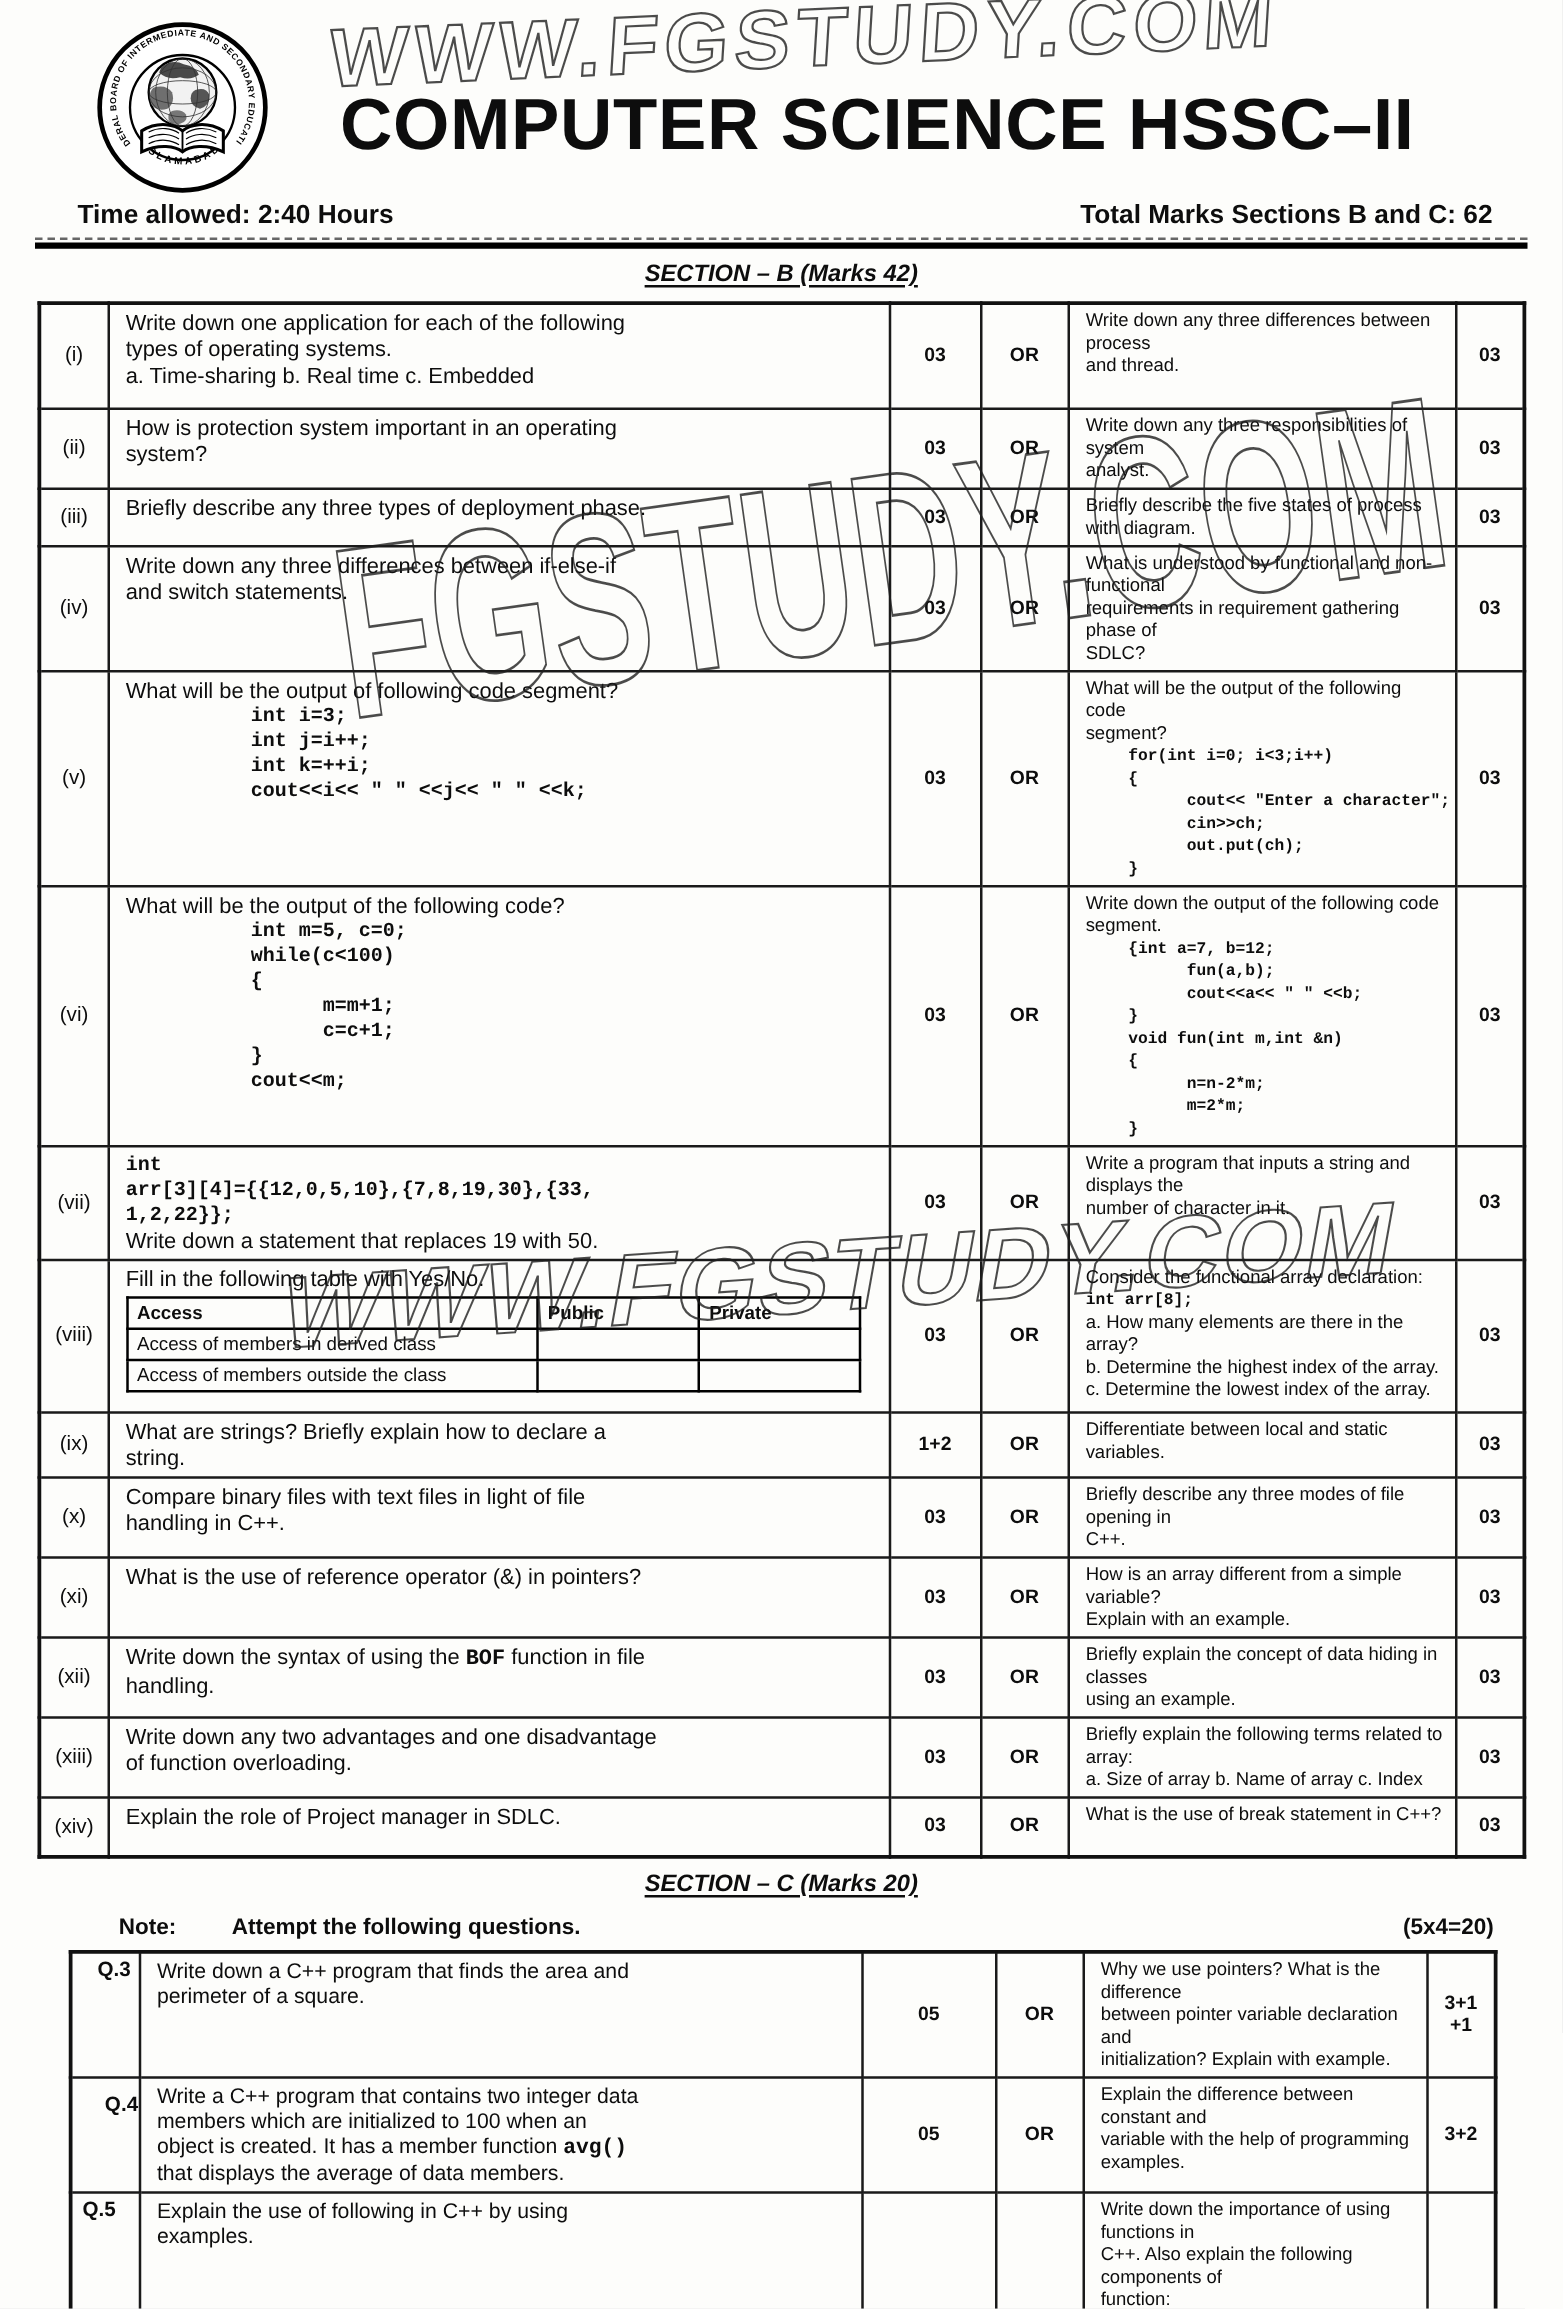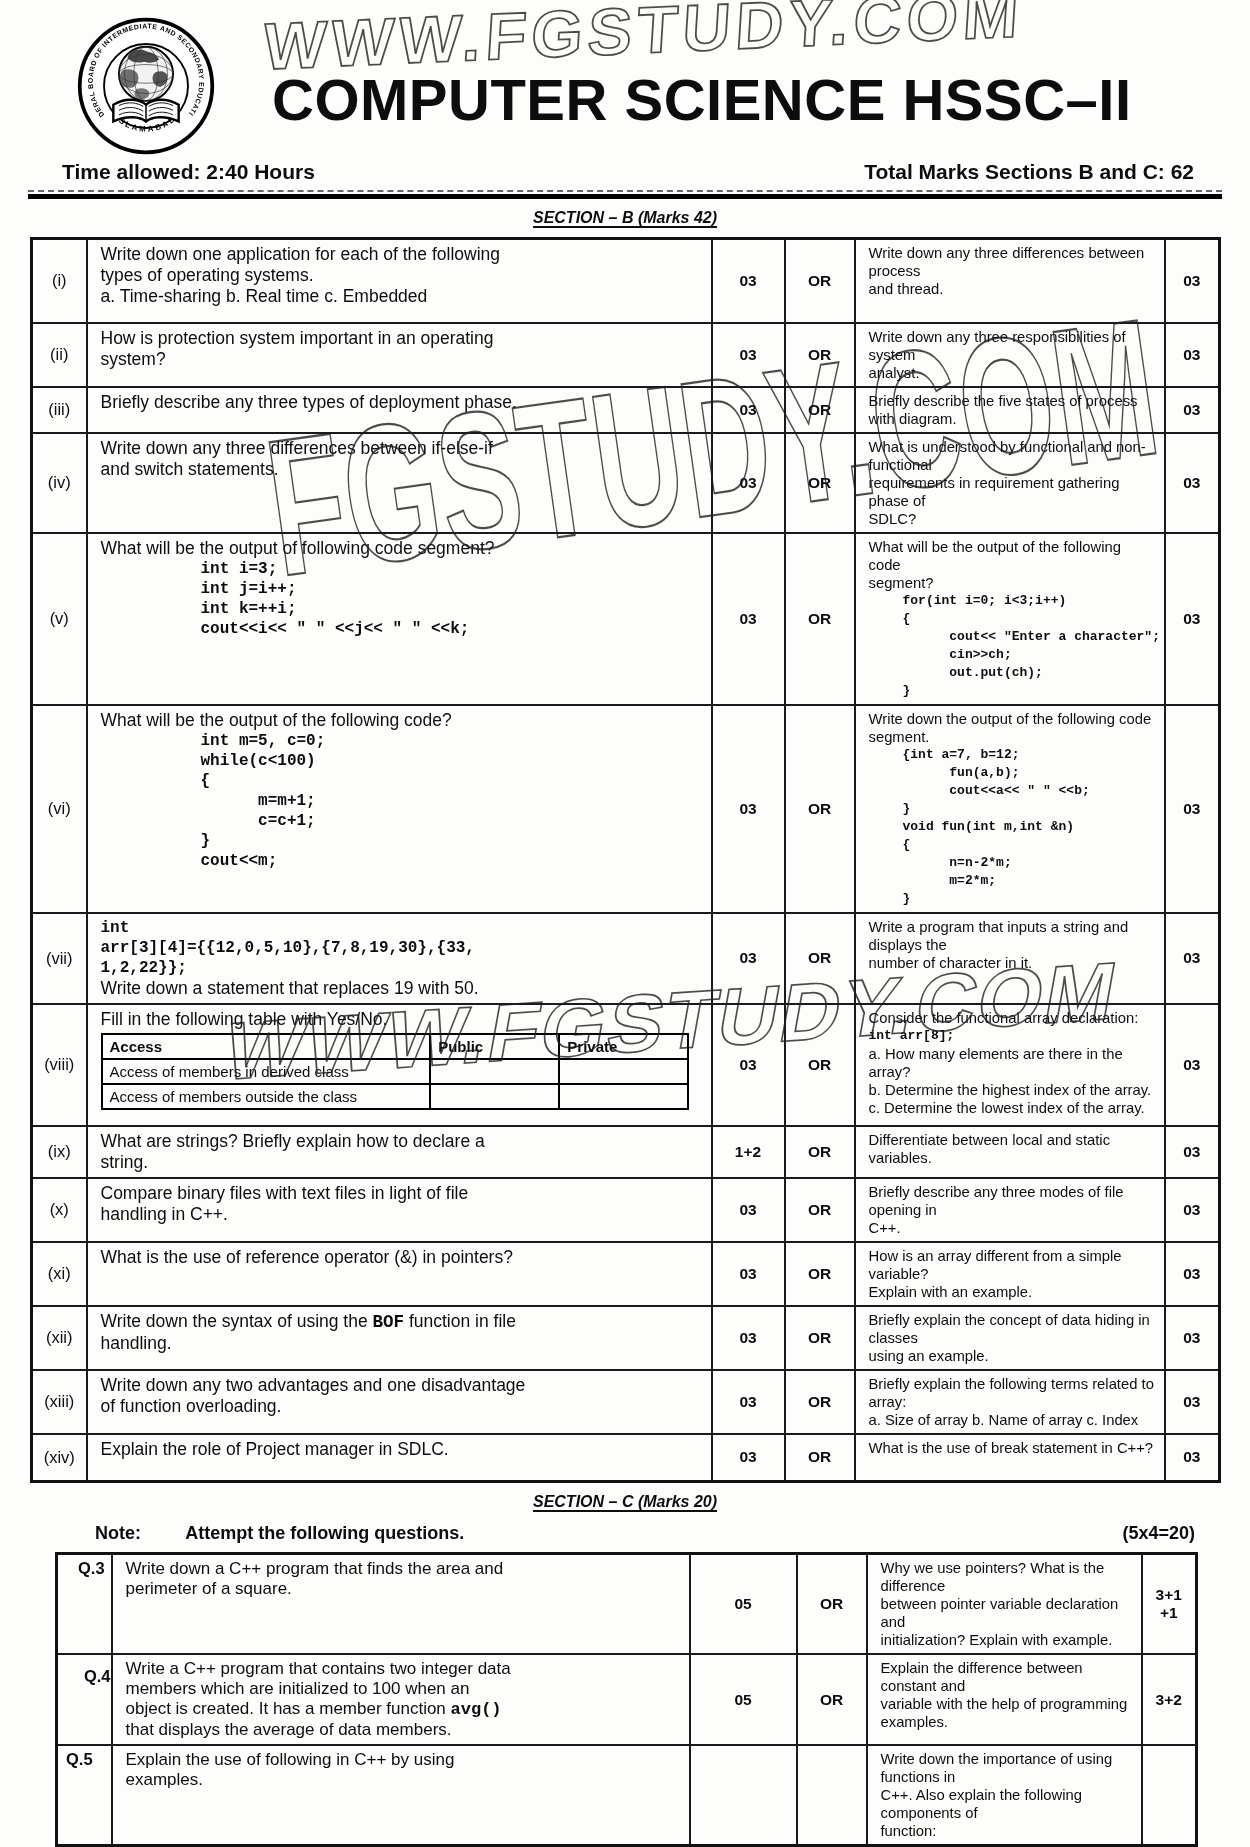--- a/index.html
+++ b/index.html
@@ -14,21 +14,21 @@
   .wm-low{left:235px;top:1005px;font-size:82px;letter-spacing:2px;transform-origin:left top;
           transform:skewX(-14deg) rotate(-4deg);-webkit-text-stroke-width:1.7px;}
   
   .header{position:relative;height:150px;}
   .logo{position:absolute;left:76px;top:16px;}
   .title{position:absolute;left:272px;top:66px;font-size:58px;font-weight:bold;letter-spacing:.5px;}
   .meta{display:flex;justify-content:space-between;margin:10px 56px 0 62px;font-weight:bold;font-size:21px;gap:46px;}
   .rule-dash{margin:6px 28px 0 28px;border-top:2px dashed #666;}
   .rule-solid{margin:2px 28px 0 28px;height:5px;background:#000;}
   
-  .sec-head{margin-top:10px;text-align:center;font-size:16px;font-weight:bold;font-style:italic;
+  .sec-head{margin-top:10px;text-align:center;font-size:19px;font-weight:bold;font-style:italic;
             text-decoration:underline;text-decoration-thickness:2px;text-underline-offset:3px;}
   .qline{position:relative;margin:12px 60px 0 95px;font-weight:bold;font-size:19px;}
   .qline .qlab{margin-right:28px;}
   .qline .qmarks{position:absolute;right:0;top:0;}
   .noteline{position:relative;margin:12px 55px 0 95px;font-weight:bold;font-size:18px;}
   .noteline .qlab{margin-right:40px;}
   .noteline .qmarks{position:absolute;right:0;top:0;}
   
   table.qtable{border-collapse:collapse;table-layout:fixed;border:3.5px solid #111;}
   table.qtable>tbody>tr>td{border:2.4px solid #1a1a1a;overflow:hidden;}

